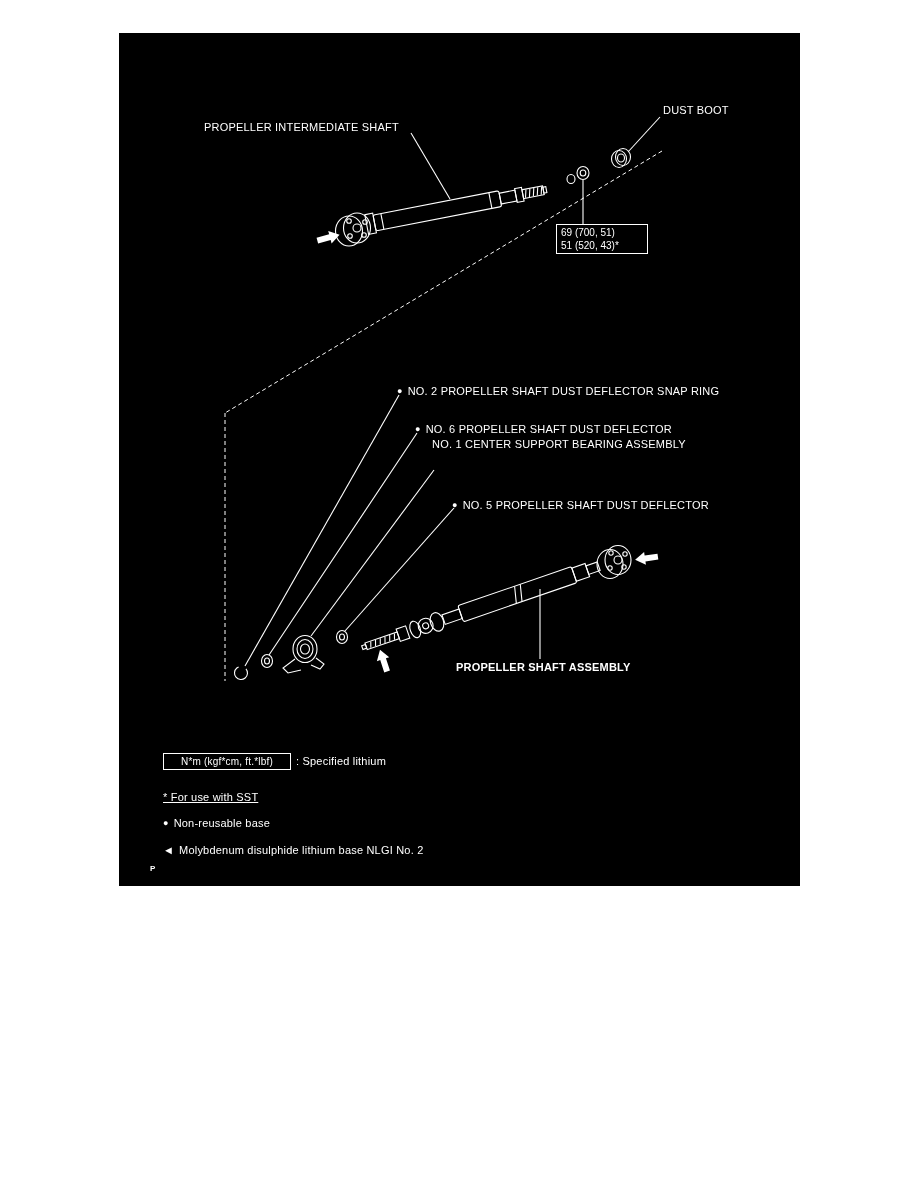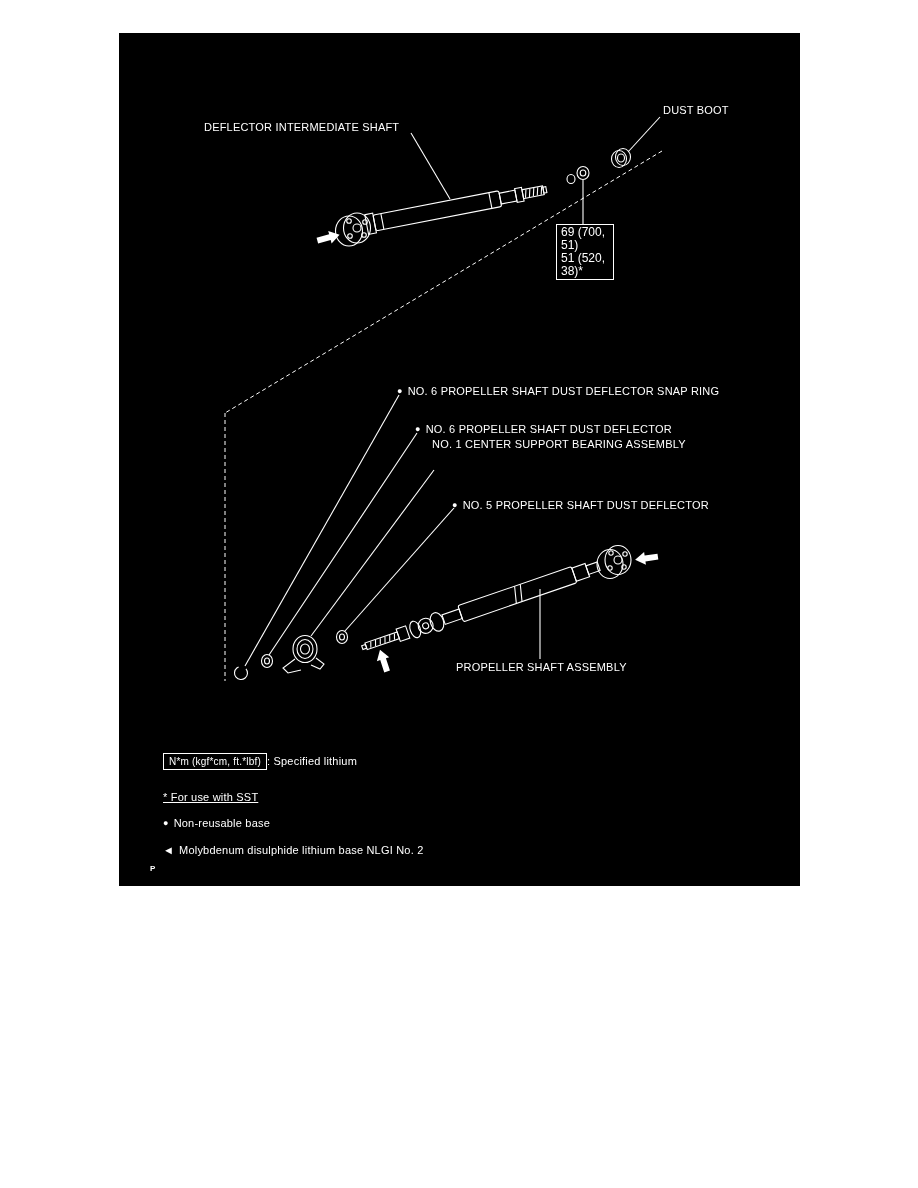--- a/index.html
+++ b/index.html
@@ -10,25 +10,25 @@
            background:#000000; color:#ffffff; }
   svg.art { position:absolute; left:0; top:0; pointer-events:none; }
   .la { stroke:#ffffff; fill:none; stroke-width:1.1; }
   .fill { fill:#ffffff; stroke:none; }
   .dash { stroke-dasharray:4 3; stroke-width:1; }
   .lbl { position:absolute; white-space:nowrap; font-size:11px; color:#ffffff;
          letter-spacing:0.2px; line-height:13px; }
   .bullet-lbl { display:flex; align-items:center; gap:5px; }
   .bullet-glyph { font-size:9px; line-height:1; }
   .arrow-glyph { font-size:11px; line-height:1; }
-  .torque-box { position:absolute; left:437px; top:191px; width:58px;
-                border:1px solid #ffffff; font-size:12px; line-height:13px;
+  .torque-box { position:absolute; left:437px; top:191px; width:92px;
+                border:1px solid #ffffff; font-size:10px; line-height:13px;
                 padding:1px 4px; color:#ffffff; }
-  .legend-box { display:inline-block; border:1px solid #ffffff; padding:1px 5px;
-                font-size:10px; }
+  .legend-box { display:inline-block; border:1px solid #ffffff; padding:1px 17px;
+                font-size:10px; margin-right:5px; }
   .legend-torque { display:flex; align-items:center; }
   .page-marker { position:absolute; left:31px; top:831px; font-size:8px;
                  font-weight:bold; color:#ffffff; }
 </style>
 </head>
 <body>
 
 <div class="page">
   <div class="panel">
 
@@ -118,47 +118,47 @@
         <circle cx="505" cy="534" r="2.2"></circle>
       </g>
 
       <g>
         <polygon class="fill" points="13,0 3,-6.5 3,-3 -10,-3 -10,3 3,3 3,6.5" transform="translate(208,205) rotate(-15)"></polygon>
         <polygon class="fill" points="13,0 3,-6.5 3,-3 -10,-3 -10,3 3,3 3,6.5" transform="translate(529,525) rotate(172)"></polygon>
         <polygon class="fill" points="13,0 3,-6.5 3,-3 -10,-3 -10,3 3,3 3,6.5" transform="translate(265,629) rotate(-108)"></polygon>
       </g>
     </svg>
 
-    <div class="lbl" style="left:85px; top:88px;">DEFLECTOR INTERMEDIATE SHAFT</div>
+    <div class="lbl" style="left:85px; top:88px;">PROPELLER INTERMEDIATE SHAFT</div>
 
     <div class="lbl" style="left:544px; top:71px;">DUST BOOT</div>
 
     <div class="torque-box">
       <div>69 (700, 51)</div>
-      <div>51 (520, 38)*</div>
+      <div>51 (520, 43)*</div>
     </div>
 
     <div class="lbl bullet-lbl" style="left:278px; top:352px;">
       <span class="bullet-glyph">●</span>
-      <span>NO. 6 PROPELLER SHAFT DUST DEFLECTOR SNAP RING</span>
+      <span>NO. 2 PROPELLER SHAFT DUST DEFLECTOR SNAP RING</span>
     </div>
 
     <div class="lbl bullet-lbl" style="left:296px; top:390px;">
       <span class="bullet-glyph">●</span>
       <span>NO. 6 PROPELLER SHAFT DUST DEFLECTOR</span>
     </div>
 
     <div class="lbl" style="left:313px; top:405px;">NO. 1 CENTER SUPPORT BEARING ASSEMBLY</div>
 
     <div class="lbl bullet-lbl" style="left:333px; top:466px;">
       <span class="bullet-glyph">●</span>
       <span>NO. 5 PROPELLER SHAFT DUST DEFLECTOR</span>
     </div>
 
-    <div class="lbl" style="left:337px; top:628px;">PROPELLER SHAFT ASSEMBLY</div>
+    <div class="lbl" style="left:337px; top:628px;font-weight:bold;">PROPELLER SHAFT ASSEMBLY</div>
 
     <div class="lbl legend-torque" style="left:44px; top:720px;">
       <span class="legend-box">N*m (kgf*cm, ft.*lbf)</span>
       <span>: Specified lithium</span>
     </div>
 
     <div class="lbl" style="left:44px; top:758px;text-decoration:underline;">* For use with SST</div>
 
     <div class="lbl bullet-lbl" style="left:44px; top:784px;">
       <span class="bullet-glyph">●</span>

